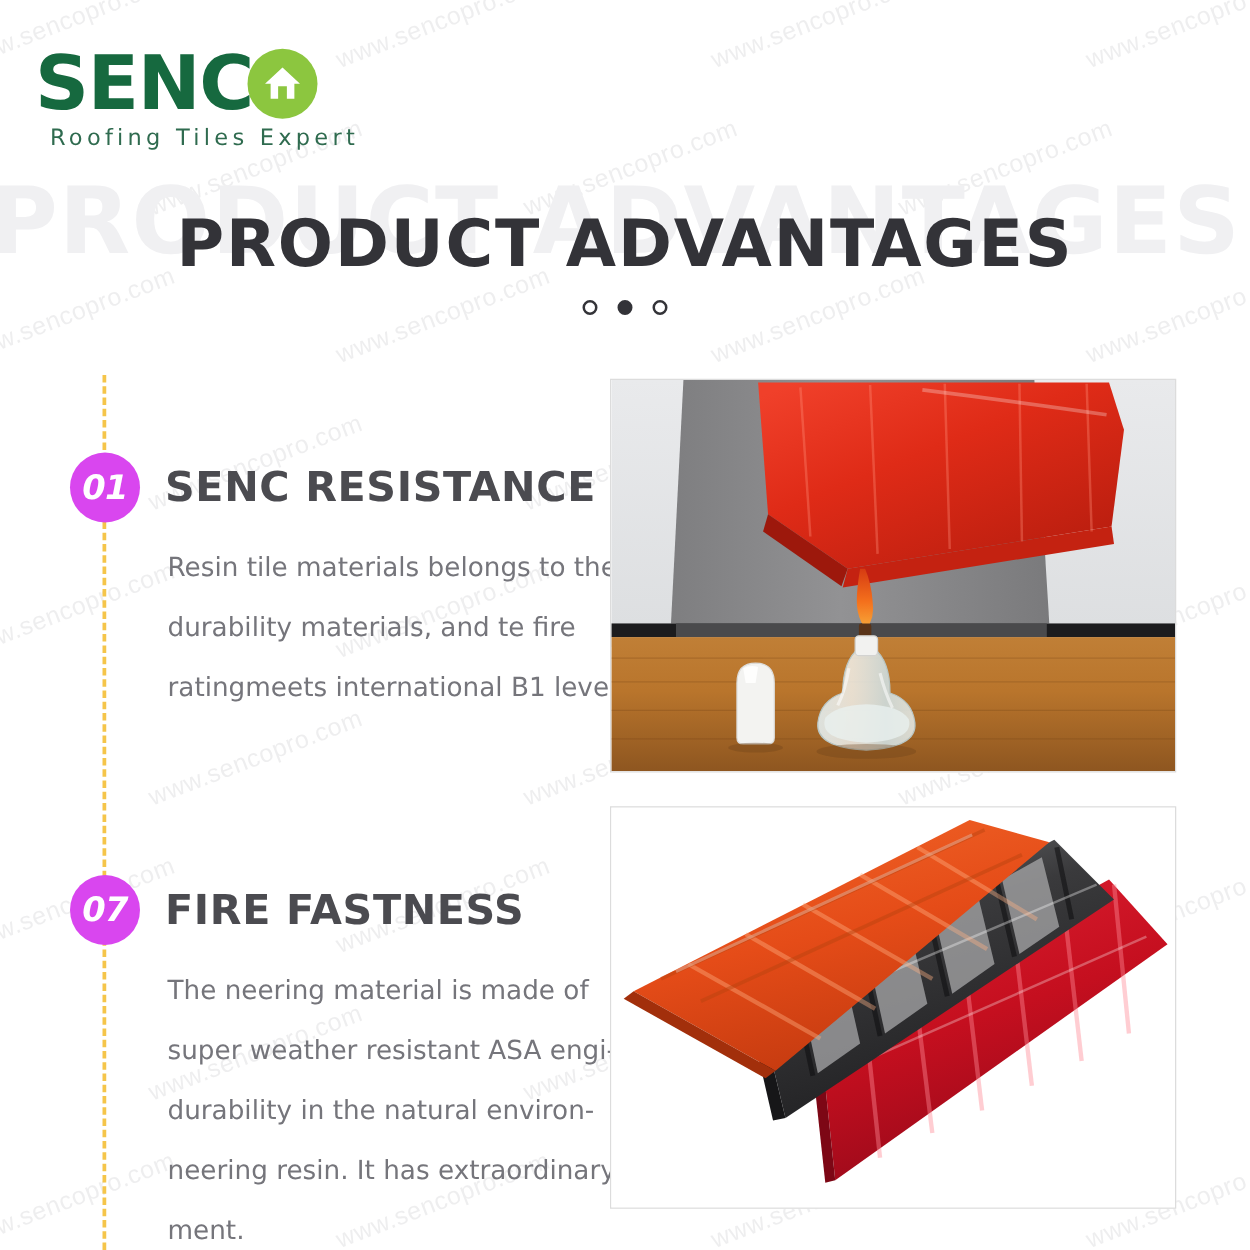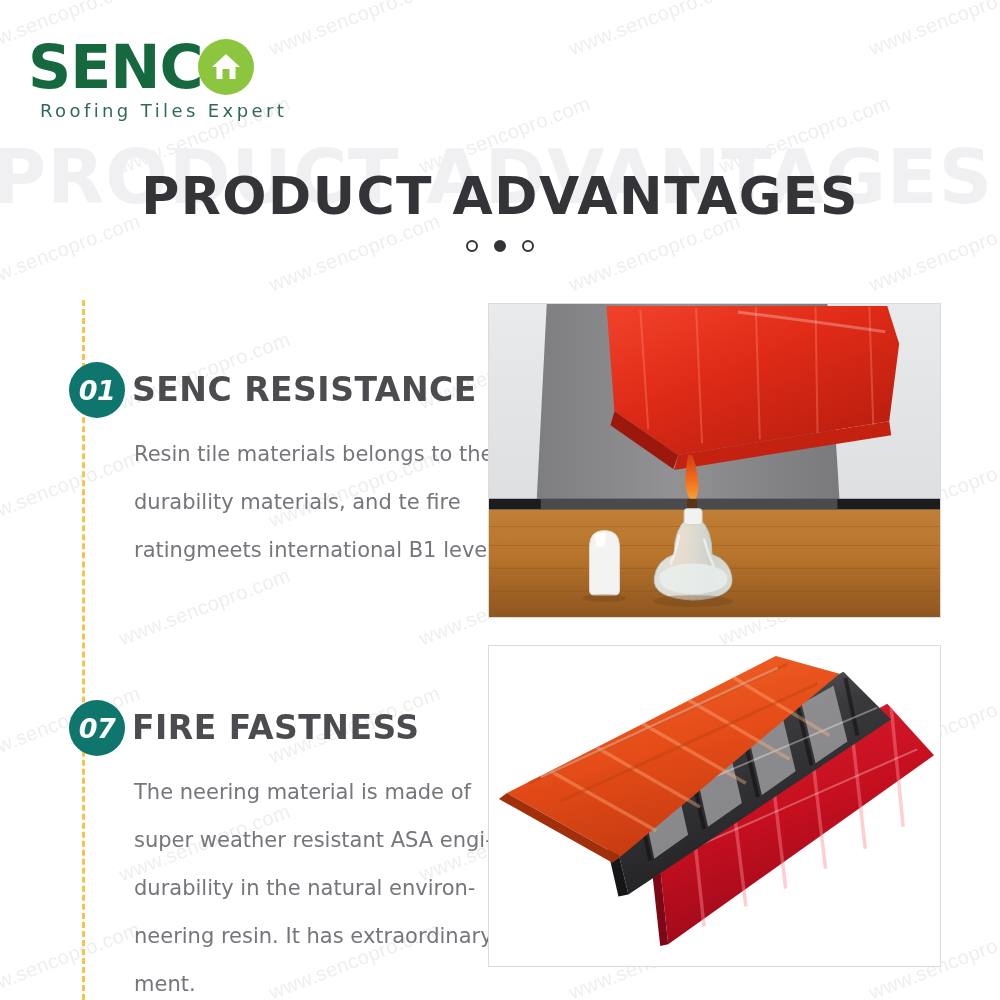--- a/index.html
+++ b/index.html
@@ -151,26 +151,26 @@
     border-left: 3px dashed #f5c54a;
     z-index: 8;
   }
 
   .feature-block {
     position: absolute;
     z-index: 12;
   }
   .badge {
     position: absolute;
-    left: 13px;
+    left: 0;
     top: 0;
     width: 56px;
     height: 56px;
     border-radius: 50%;
-    background: #0f766e;
+    background: #d946ef;
     display: flex;
     align-items: center;
     justify-content: center;
     color: #ffffff;
     font-size: 27px;
     font-weight: bold;
     font-style: italic;
     font-family: "DejaVu Sans", sans-serif;
     letter-spacing: -0.5px;
   }

